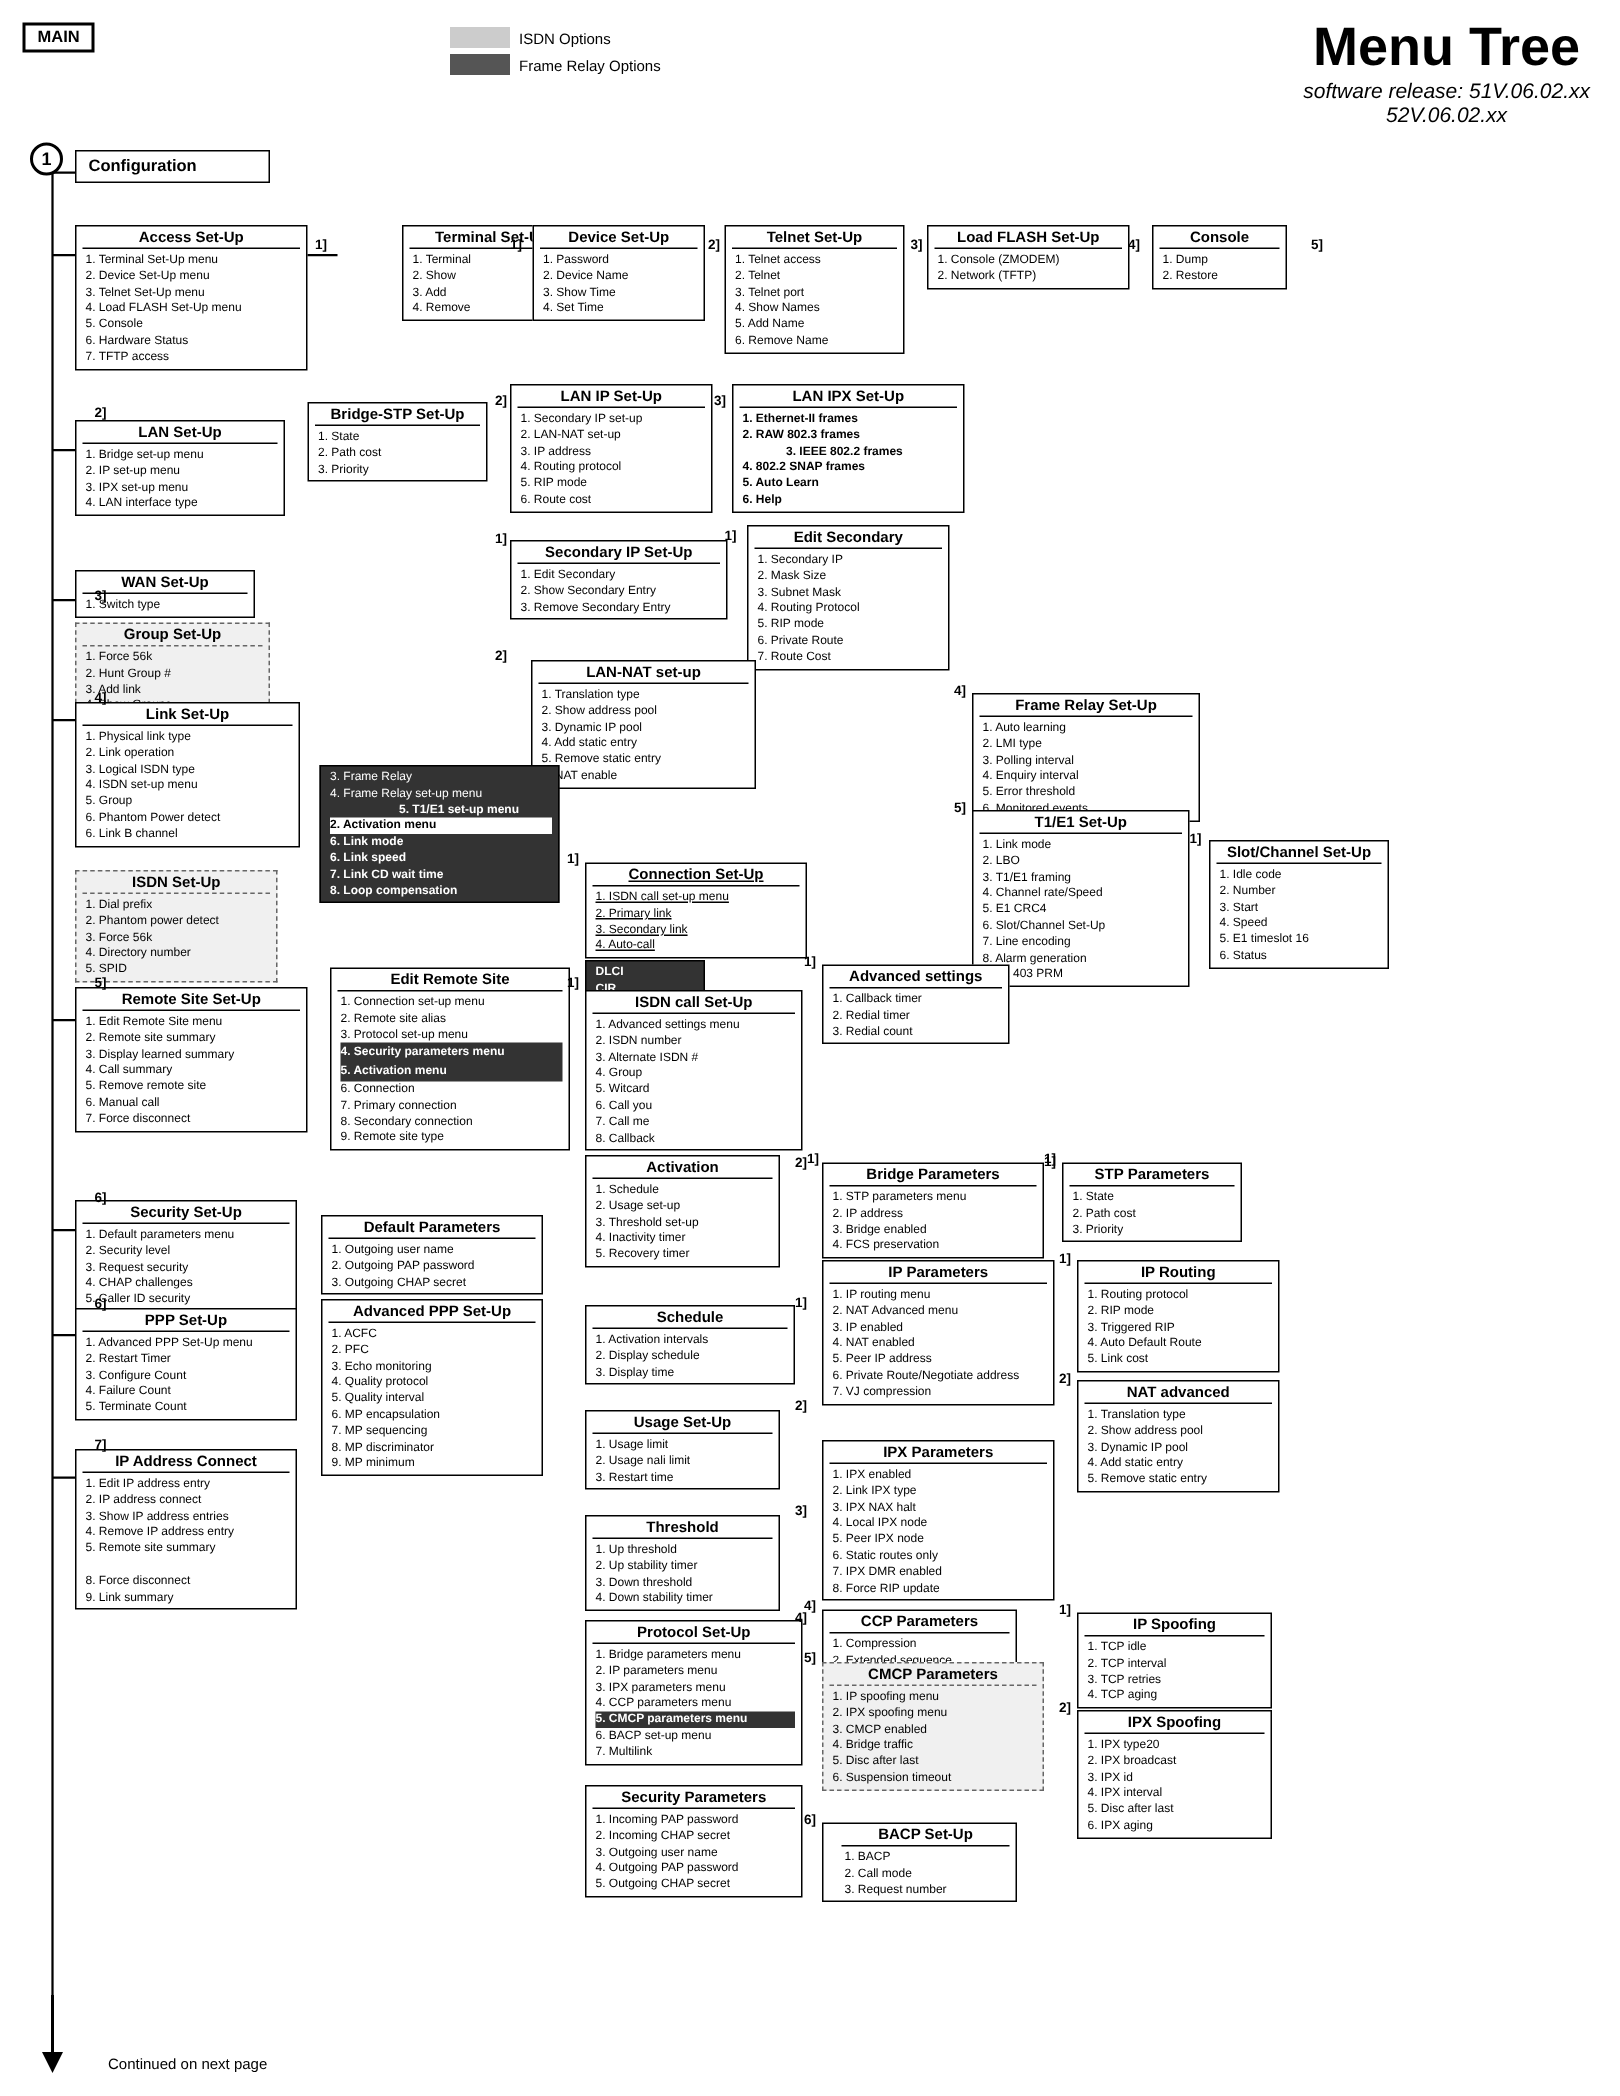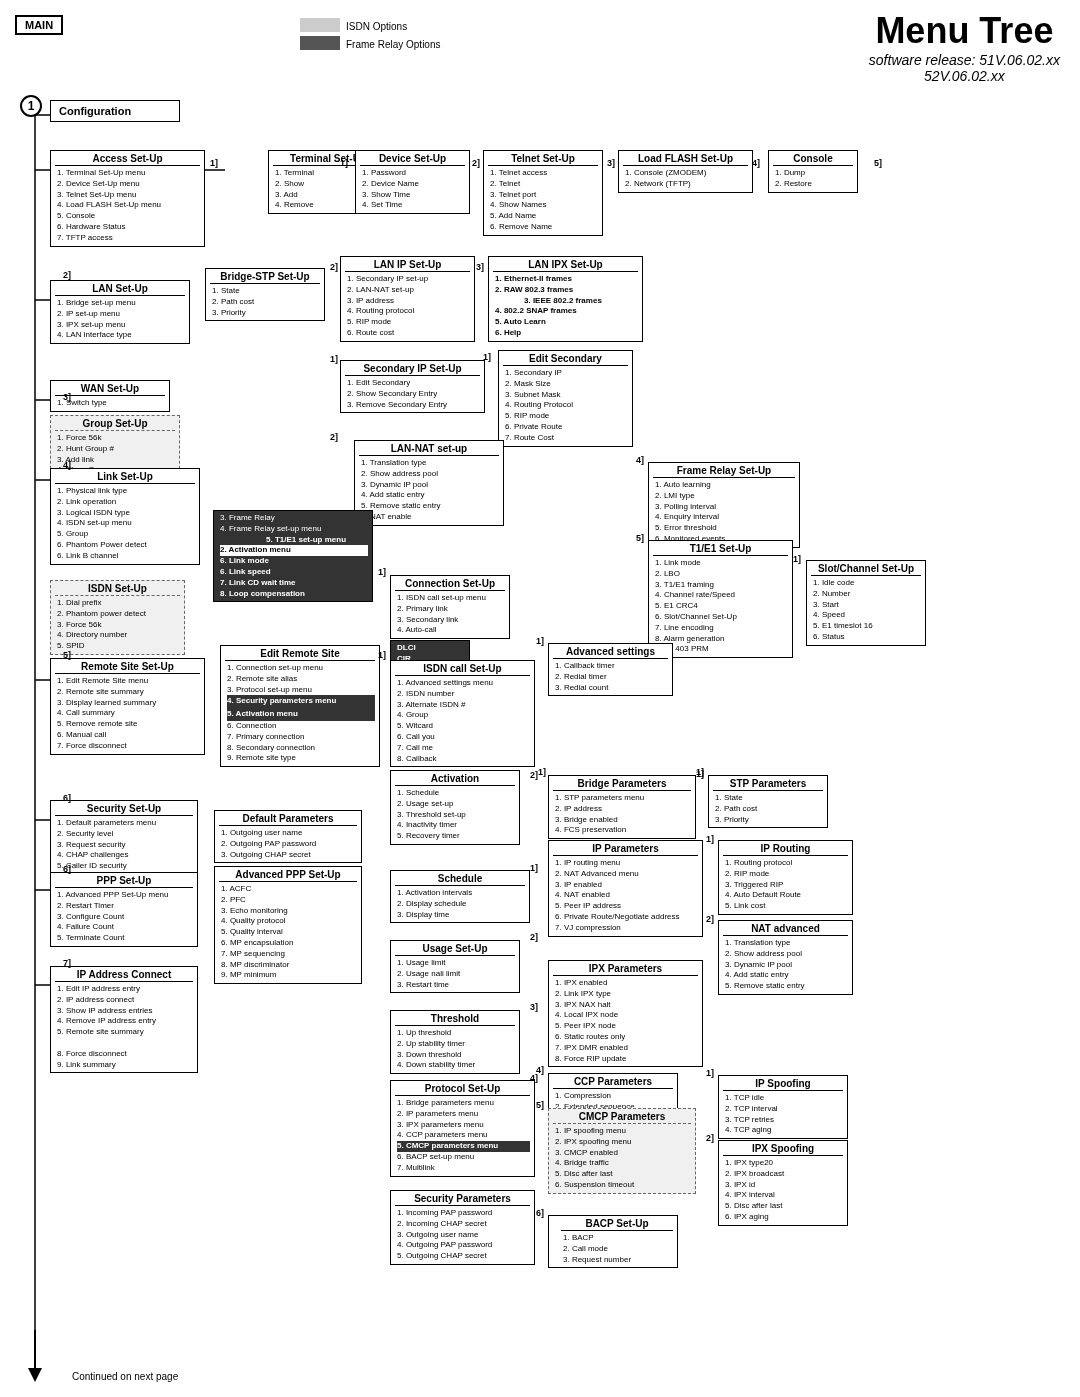--- a/index.html
+++ b/index.html
@@ -406,21 +406,21 @@
     <div class="box-items">
       <div>1. Auto learning</div>
       <div>2. LMI type</div>
       <div>3. Polling interval</div>
       <div>4. Enquiry interval</div>
       <div>5. Error threshold</div>
       <div>6. Monitored events</div>
     </div>
   </div>
 
-  <div class="box" style="left:390px; top:575px; width:120px;">
+  <div class="box" style="left:390px; top:575px; width:148px;text-decoration:underline;">
     <div class="box-title">Connection Set-Up</div>
     <div class="box-items">
       <div>1. ISDN call set-up menu</div>
       <div>2. Primary link</div>
       <div>3. Secondary link</div>
       <div>4. Auto-call</div>
     </div>
   </div>
 
   <div class="box-dark" style="left:390px; top:640px; width:80px;">

